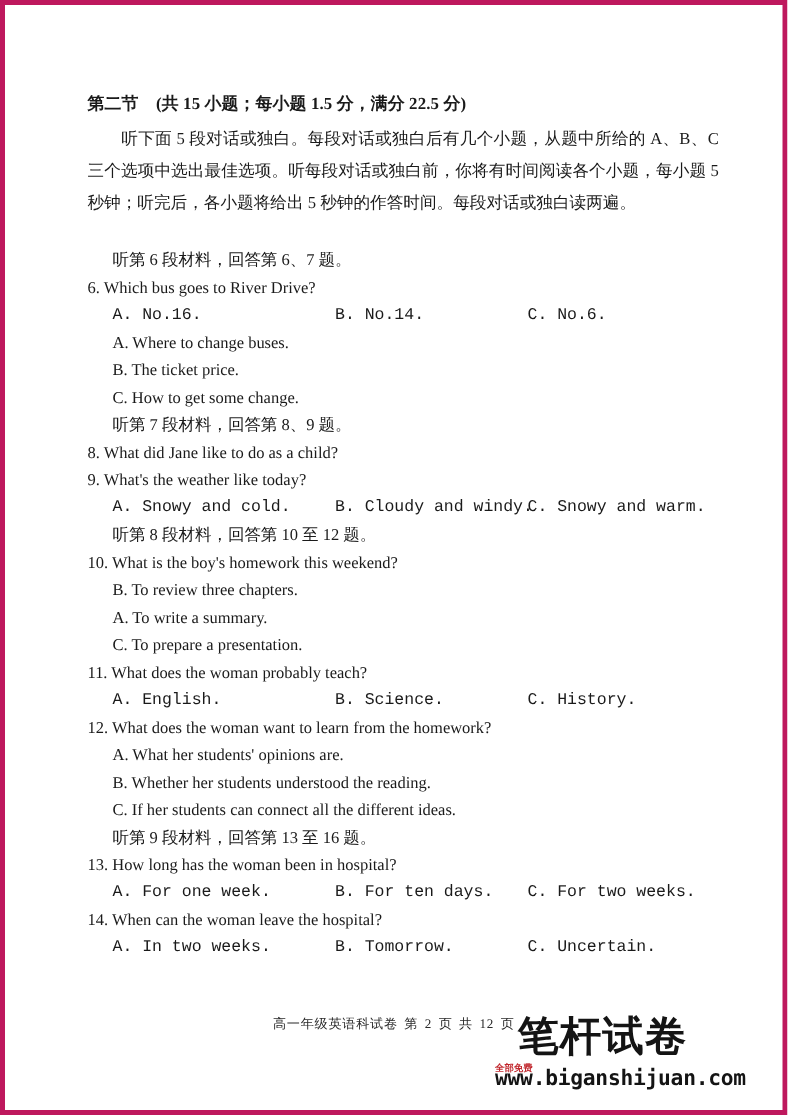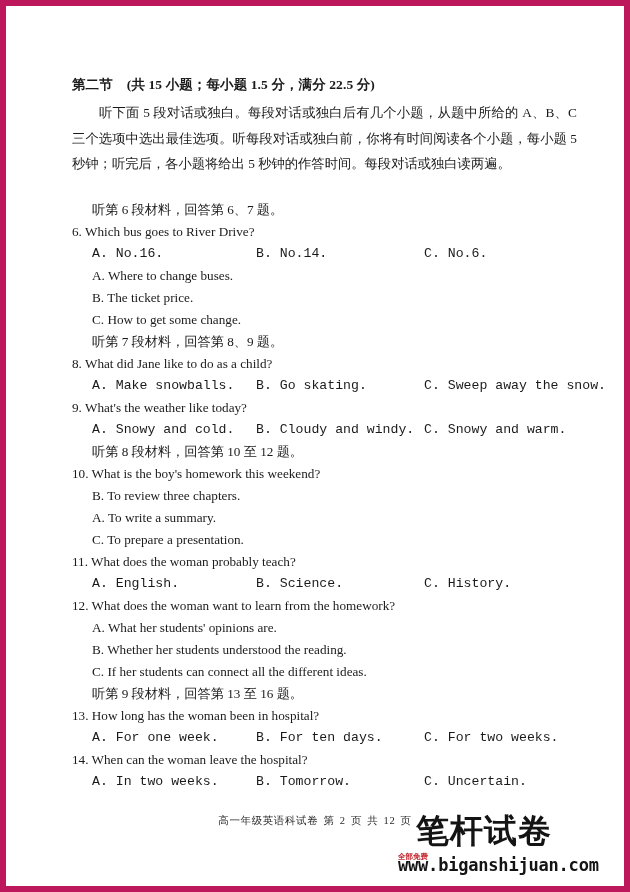--- a/index.html
+++ b/index.html
@@ -10,21 +10,21 @@
   body {
     font-family: "Liberation Serif", "DejaVu Serif", serif;
     color: #1a1a1a;
   }
 
   .page {
     position: relative;
     width: 630px;
     height: 892px;
     background: #ffffff;
-    border: 6px solid #be185d;
+    border: 4px solid #be185d;
     box-sizing: border-box;
     overflow: hidden;
   }
 
   .content {
     position: absolute;
     left: 66px;
     top: 70px;
     width: 505px;
   }
@@ -73,21 +73,21 @@
     line-height: 22px;
     font-size: 13.2px;
     white-space: nowrap;
   }
   .opt {
     position: absolute;
     top: 0;
     font-family: Liberation Mono, monospace;
   }
   .opt.a { left: 20px; }
-  .opt.b { left: 184px; text-align: center; }
+  .opt.b { left: 198px; text-align: center; }
   .opt.c { left: 352px; }
 
   
   .opt-stack {
     font-size: 13.2px;
     line-height: 22px;
     margin: 0;
     padding-left: 20px;
     white-space: nowrap;
   }
@@ -169,25 +169,20 @@
       <span class="opt c">C. No.6.</span>
     </div>
 
     <p class="opt-stack">A. Where to change buses.</p>
     <p class="opt-stack">B. The ticket price.</p>
     <p class="opt-stack">C. How to get some change.</p>
 
     <p class="cue">听第 7 段材料，回答第 8、9 题。</p>
 
     <p class="q-stem">8. What did Jane like to do as a child?</p>
-    <div class="opt-row">
-      <span class="opt a">A. Make snowballs.</span>
-      <span class="opt b">B. Go skating.</span>
-      <span class="opt c">C. Sweep away the snow.</span>
-    </div>
 
     <p class="q-stem">9. What's the weather like today?</p>
     <div class="opt-row">
       <span class="opt b">B. Cloudy and windy.</span>
       <span class="opt a">A. Snowy and cold.</span>
       <span class="opt c">C. Snowy and warm.</span>
     </div>
 
     <p class="cue">听第 8 段材料，回答第 10 至 12 题。</p>
 

